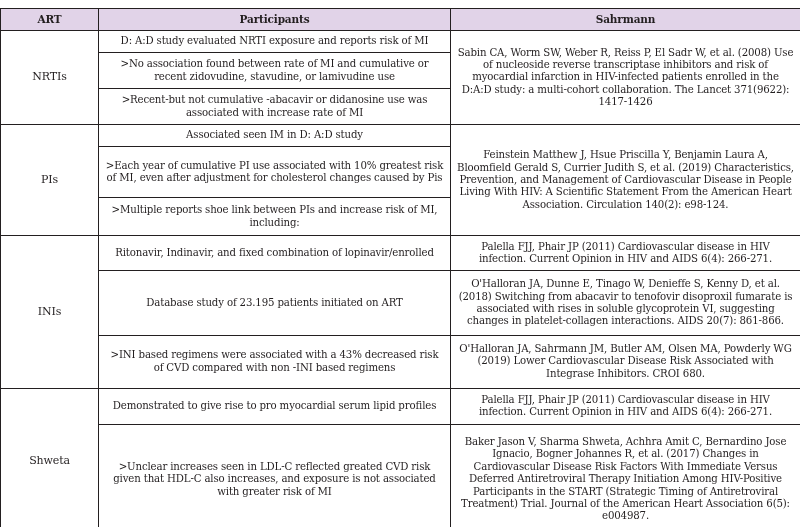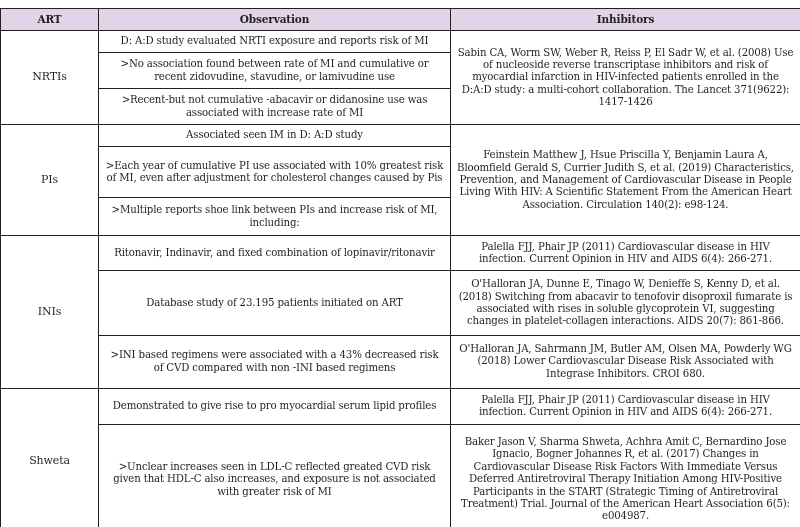--- a/index.html
+++ b/index.html
@@ -38,22 +38,22 @@
 
 <table class="art">
   <colgroup>
       <col class="c1">
       <col class="c2">
       <col class="c3">
     </colgroup>
   <thead>
     <tr>
       <th>ART</th>
-      <th>Observation</th>
-      <th>Inhibitors</th>
+      <th>Participants</th>
+      <th>Sahrmann</th>
     </tr>
   </thead>
   <tbody>
 
     <tr style="height:22px">
       <td rowspan="3" class="art-name">NRTIs</td>
       <td>D: A:D study evaluated NRTI exposure and reports risk of MI</td>
       <td rowspan="3" class="ref">Sabin CA, Worm SW, Weber R, Reiss P, El Sadr W, et al. (2008) Use of nucleoside reverse transcriptase inhibitors and risk of myocardial infarction in HIV-infected patients enrolled in the D:A:D study: a multi-cohort collaboration. The Lancet 371(9622): 1417-1426</td>
     </tr>
     <tr style="height:36px">
@@ -70,30 +70,30 @@
     </tr>
     <tr style="height:51px">
       <td>&gt;Each year of cumulative PI use associated with 10% greatest risk of MI, even after adjustment for cholesterol changes caused by Pis</td>
     </tr>
     <tr style="height:38px">
       <td>&gt;Multiple reports shoe link between PIs and increase risk of MI, including:</td>
     </tr>
 
     <tr style="height:35px">
       <td rowspan="3" class="art-name">INIs</td>
-      <td>Ritonavir, Indinavir, and fixed combination of lopinavir/ritonavir</td>
+      <td>Ritonavir, Indinavir, and fixed combination of lopinavir/enrolled</td>
       <td class="ref">Palella FJJ, Phair JP (2011) Cardiovascular disease in HIV infection. Current Opinion in HIV and AIDS 6(4): 266-271.</td>
     </tr>
     <tr style="height:64px">
       <td>Database study of 23.195 patients initiated on ART</td>
       <td class="ref">O'Halloran JA, Dunne E, Tinago W, Denieffe S, Kenny D, et al. (2018) Switching from abacavir to tenofovir disoproxil fumarate is associated with rises in soluble glycoprotein VI, suggesting changes in platelet-collagen interactions. AIDS 20(7): 861-866.</td>
     </tr>
     <tr style="height:53px">
       <td>&gt;INI based regimens were associated with a 43% decreased risk of CVD compared with non -INI based regimens</td>
-      <td class="ref">O'Halloran JA, Sahrmann JM, Butler AM, Olsen MA, Powderly WG (2018) Lower Cardiovascular Disease Risk Associated with Integrase Inhibitors. CROI 680.</td>
+      <td class="ref">O'Halloran JA, Sahrmann JM, Butler AM, Olsen MA, Powderly WG (2019) Lower Cardiovascular Disease Risk Associated with Integrase Inhibitors. CROI 680.</td>
     </tr>
 
     <tr style="height:36px">
       <td rowspan="2" class="art-name">Shweta</td>
       <td>Demonstrated to give rise to pro myocardial serum lipid profiles</td>
       <td class="ref">Palella FJJ, Phair JP (2011) Cardiovascular disease in HIV infection. Current Opinion in HIV and AIDS 6(4): 266-271.</td>
     </tr>
     <tr style="height:110px">
       <td>&gt;Unclear increases seen in LDL-C reflected greated CVD risk given that HDL-C also increases, and exposure is not associated with greater risk of MI</td>
       <td class="ref">Baker Jason V, Sharma Shweta, Achhra Amit C, Bernardino Jose Ignacio, Bogner Johannes R, et al. (2017) Changes in Cardiovascular Disease Risk Factors With Immediate Versus Deferred Antiretroviral Therapy Initiation Among HIV-Positive Participants in the START (Strategic Timing of Antiretroviral Treatment) Trial. Journal of the American Heart Association 6(5): e004987.</td>

